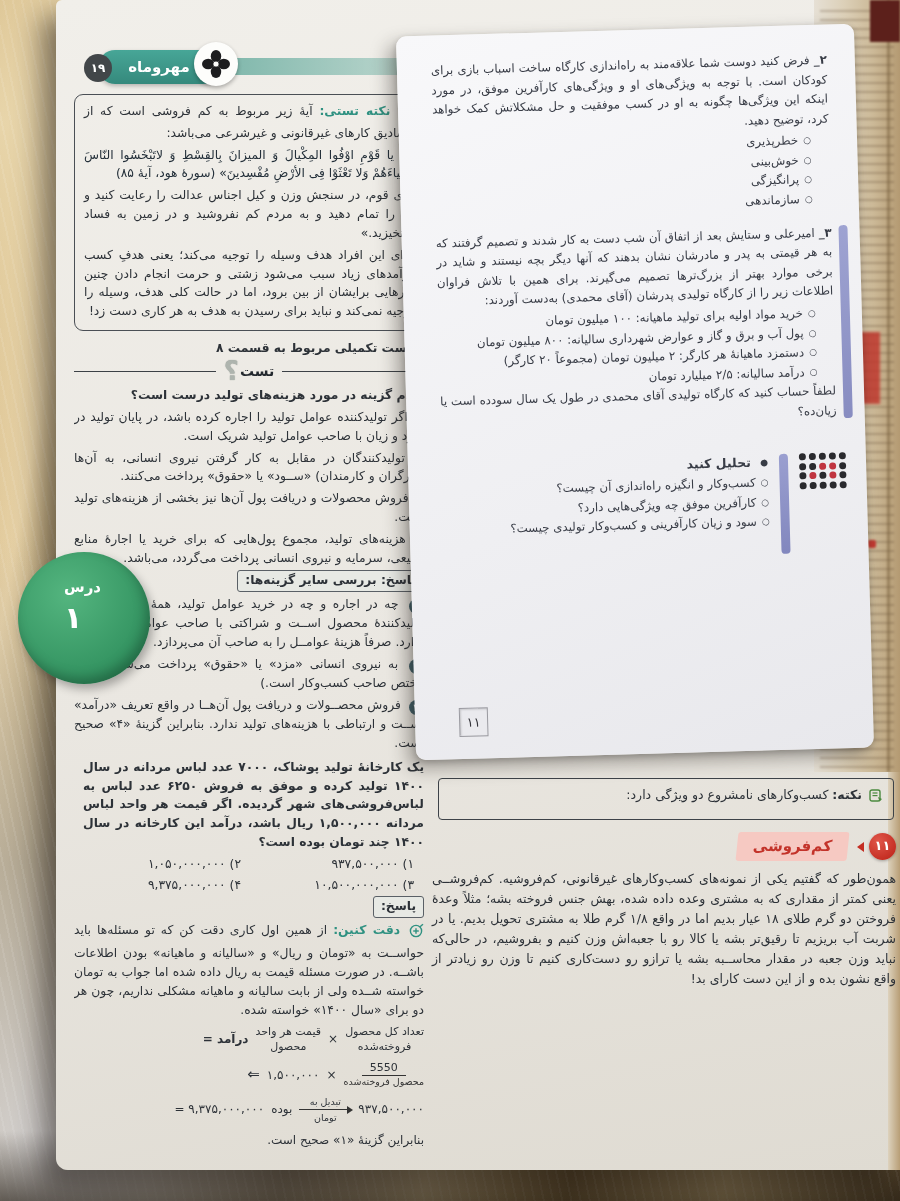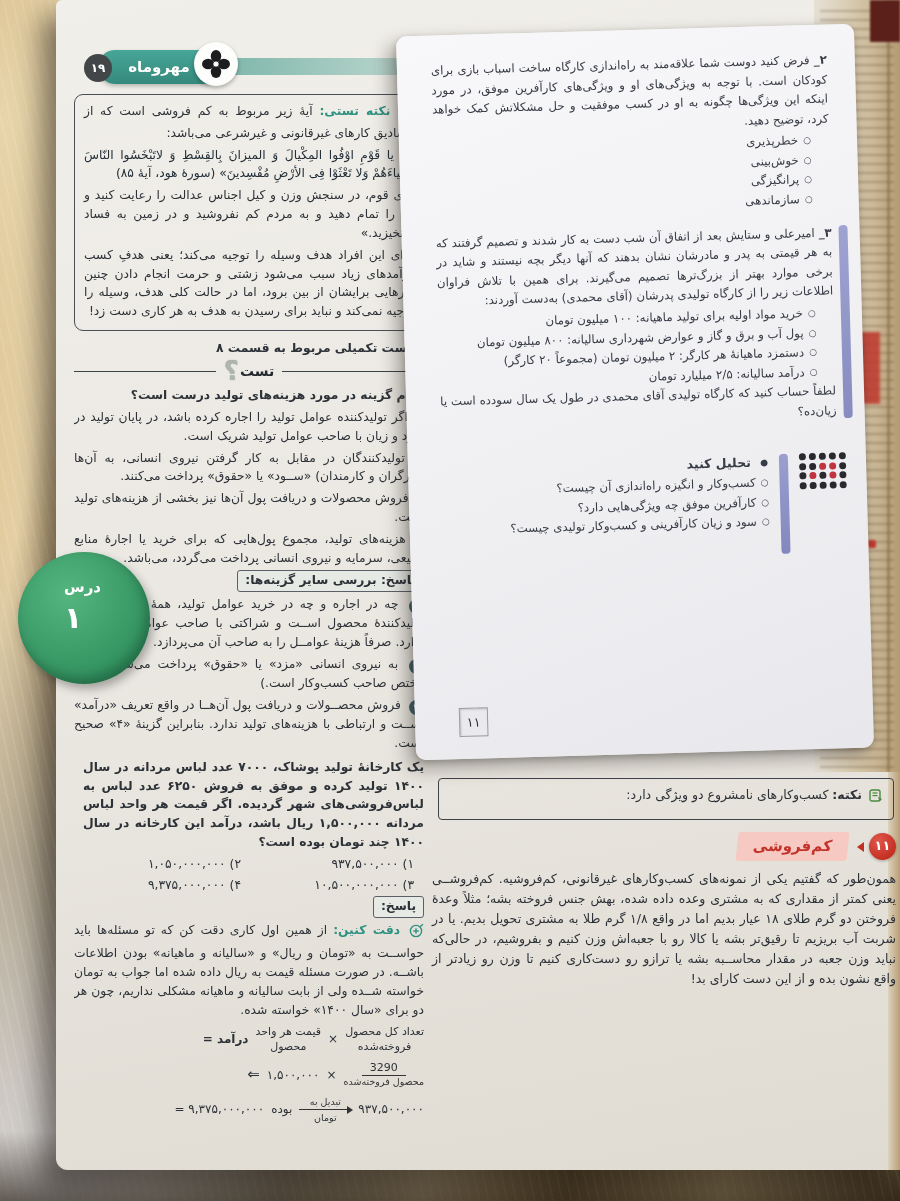--- a/index.html
+++ b/index.html
@@ -279,37 +279,38 @@
         </span>
         <span>×</span>
         <span class="stack">
           <span>قیمت هر واحد</span>
             <span>محصول</span>
         </span>
         <span dir="ltr" class="bold">= درآمد</span>
       </div>
       <div class="f-row">
         <span class="stack">
-          <span class="ub">3290</span>
+          <span class="ub">5550</span>
           <span class="sublabel">محصول فروخته‌شده</span>
         </span>
         <span>×</span>
         <span>۱,۵۰۰,۰۰۰</span>
         <span class="big-arrow">⇐</span>
       </div>
       <div class="f-row">
         <span>۹۳۷,۵۰۰,۰۰۰</span>
         <span class="conv">
           <span>تبدیل به</span>
           <span class="arrow-line"></span>
           <span>تومان</span>
         </span>
         <span>بوده</span>
         <span dir="ltr">= ۹,۳۷۵,۰۰۰,۰۰۰</span>
       </div>
+      <p class="indent">بنابراین گزینهٔ «۱» صحیح است.</p>
     </div>
   </div>
 
   <div class="card">
 
     <div class="cblock">
       <p>
         <span class="bold">۲_</span>
         <span>فرض کنید دوست شما علاقه‌مند به راه‌اندازی کارگاه ساخت اسباب بازی برای کودکان است. با توجه به ویژگی‌های او و ویژگی‌های کارآفرین موفق، در مورد اینکه این ویژگی‌ها چگونه به او در کسب موفقیت و حل مشکلاتش کمک خواهد کرد، توضیح دهید.</span>
       </p>

